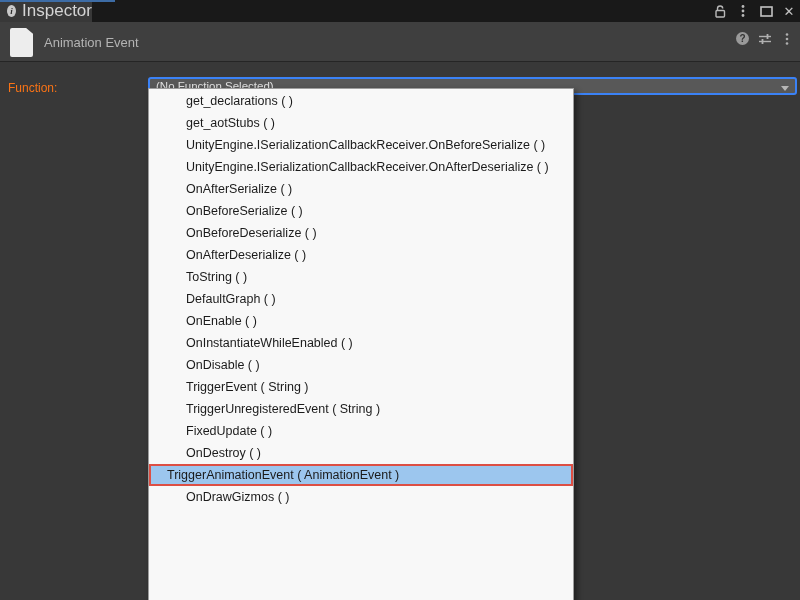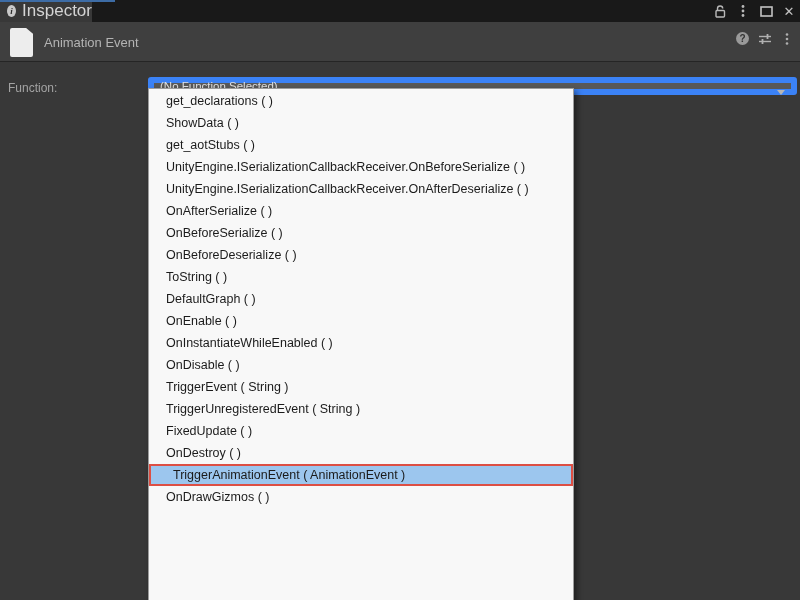--- a/index.html
+++ b/index.html
@@ -39,49 +39,49 @@
     clip-path:polygon(0 0, 70% 0, 100% 20%, 100% 100%, 0 100%);
   }
   .header-title { position:absolute; left:44px; top:13px; font-size:13px; color:#b4b4b4; }
   .header-icons { position:absolute; right:5px; top:8px; display:flex; align-items:center; gap:5px; }
   .hd-btn { width:17px; height:17px; display:flex; align-items:center; justify-content:center; }
   .help-circle {
     width:13px; height:13px; border-radius:50%; background:#9a9a9a; color:#333;
     font-size:10px; font-weight:bold; display:flex; align-items:center; justify-content:center;
   }
   
-  .func-label { position:absolute; left:8px; top:81px; font-size:12px; color:#a3a3a3; }
+  .func-label { position:absolute; left:8px; top:81px; font-size:12px; color:#f97316; }
   .func-select {
     position:absolute; left:148px; top:77px; width:649px; height:18px;
-    background:#585858; border:6px solid #3b82f6; border-radius:3px;
+    background:#585858; border:2px solid #3b82f6; border-radius:3px;
     display:flex; align-items:center; padding:0 18px 0 6px;
   }
   .func-select-value {
     color:#e0e0e0; font-size:11.5px; white-space:nowrap; overflow:hidden;
   }
   .select-arrow {
     position:absolute; right:6px; top:7px; width:0; height:0;
     border-left:4px solid transparent; border-right:4px solid transparent;
     border-top:5px solid #b6b6b6;
   }
   
   .popup {
     position:absolute; left:148px; top:88px; width:426px; min-height:515px;
     background:var(--popup-bg,#f8f8f8); border:1px solid #9d9d9d;
     box-shadow:3px 3px 6px rgba(0,0,0,0.45);
     padding-top:1px;
   }
   .popup-item {
-    height:22px; line-height:22px; padding-left:17px;
+    height:22px; line-height:22px; padding-left:37px;
     font-size:12.5px; color:#1b1b1b; white-space:nowrap; cursor:default;
   }
   .popup-item.highlighted {
     background:var(--highlight-bg,#9cc6ee);
     border:2px solid var(--highlight-border,#dd4f44);
-    line-height:18px; padding-left:22px;
+    line-height:18px; padding-left:16px;
   }
 </style>
 </head>
 <body>
 
 <div class="screen">
 
   <div class="titlebar">
     <div class="tab">
       <span class="info-circle">i</span>
@@ -139,27 +139,27 @@
   </div>
 
   <div class="func-label">Function:</div>
   <div class="func-select">
     <span class="func-select-value">(No Function Selected)</span>
     <span class="select-arrow"></span>
   </div>
 
   <div class="popup">
       <div class="popup-item">get_declarations ( )</div>
-      <div class="popup-item">ShowData ( )</div>
       <div class="popup-item">get_aotStubs ( )</div>
       <div class="popup-item">UnityEngine.ISerializationCallbackReceiver.OnBeforeSerialize ( )</div>
       <div class="popup-item">UnityEngine.ISerializationCallbackReceiver.OnAfterDeserialize ( )</div>
       <div class="popup-item">OnAfterSerialize ( )</div>
       <div class="popup-item">OnBeforeSerialize ( )</div>
       <div class="popup-item">OnBeforeDeserialize ( )</div>
+      <div class="popup-item">OnAfterDeserialize ( )</div>
       <div class="popup-item">ToString ( )</div>
       <div class="popup-item">DefaultGraph ( )</div>
       <div class="popup-item">OnEnable ( )</div>
       <div class="popup-item">OnInstantiateWhileEnabled ( )</div>
       <div class="popup-item">OnDisable ( )</div>
       <div class="popup-item">TriggerEvent ( String )</div>
       <div class="popup-item">TriggerUnregisteredEvent ( String )</div>
       <div class="popup-item">FixedUpdate ( )</div>
       <div class="popup-item">OnDestroy ( )</div>
       <div class="popup-item highlighted">TriggerAnimationEvent ( AnimationEvent )</div>

